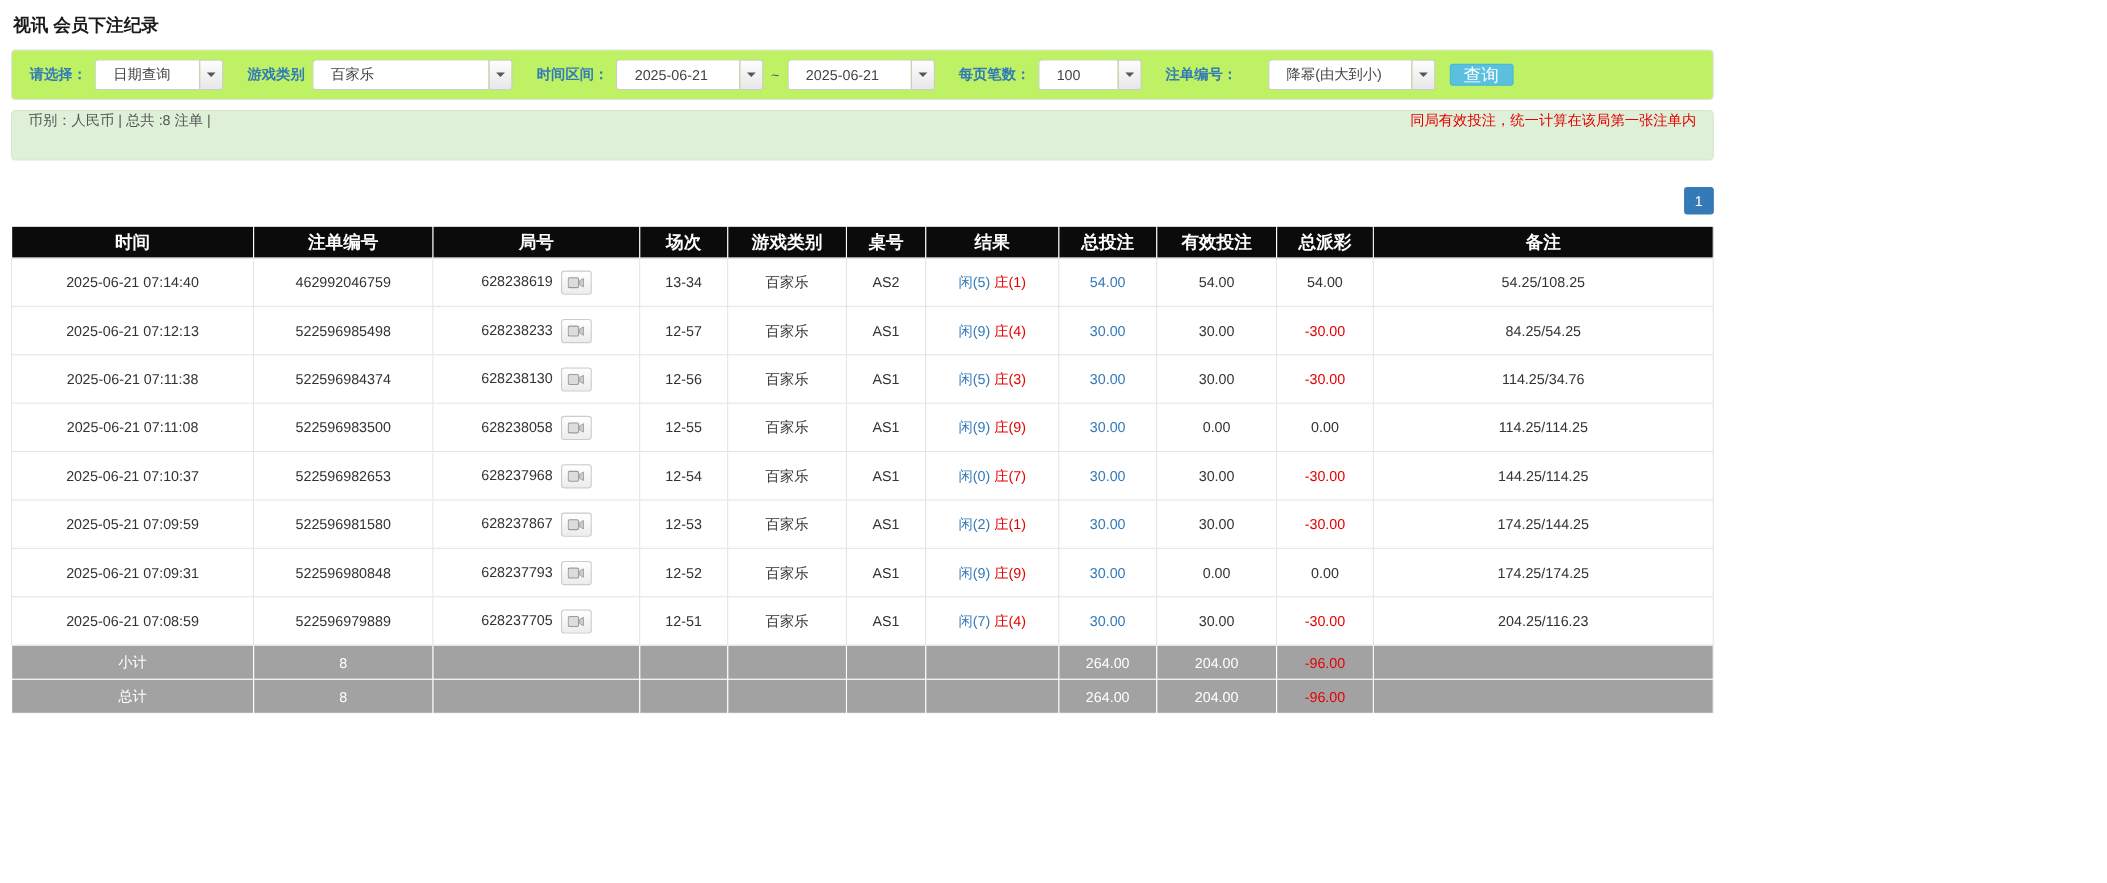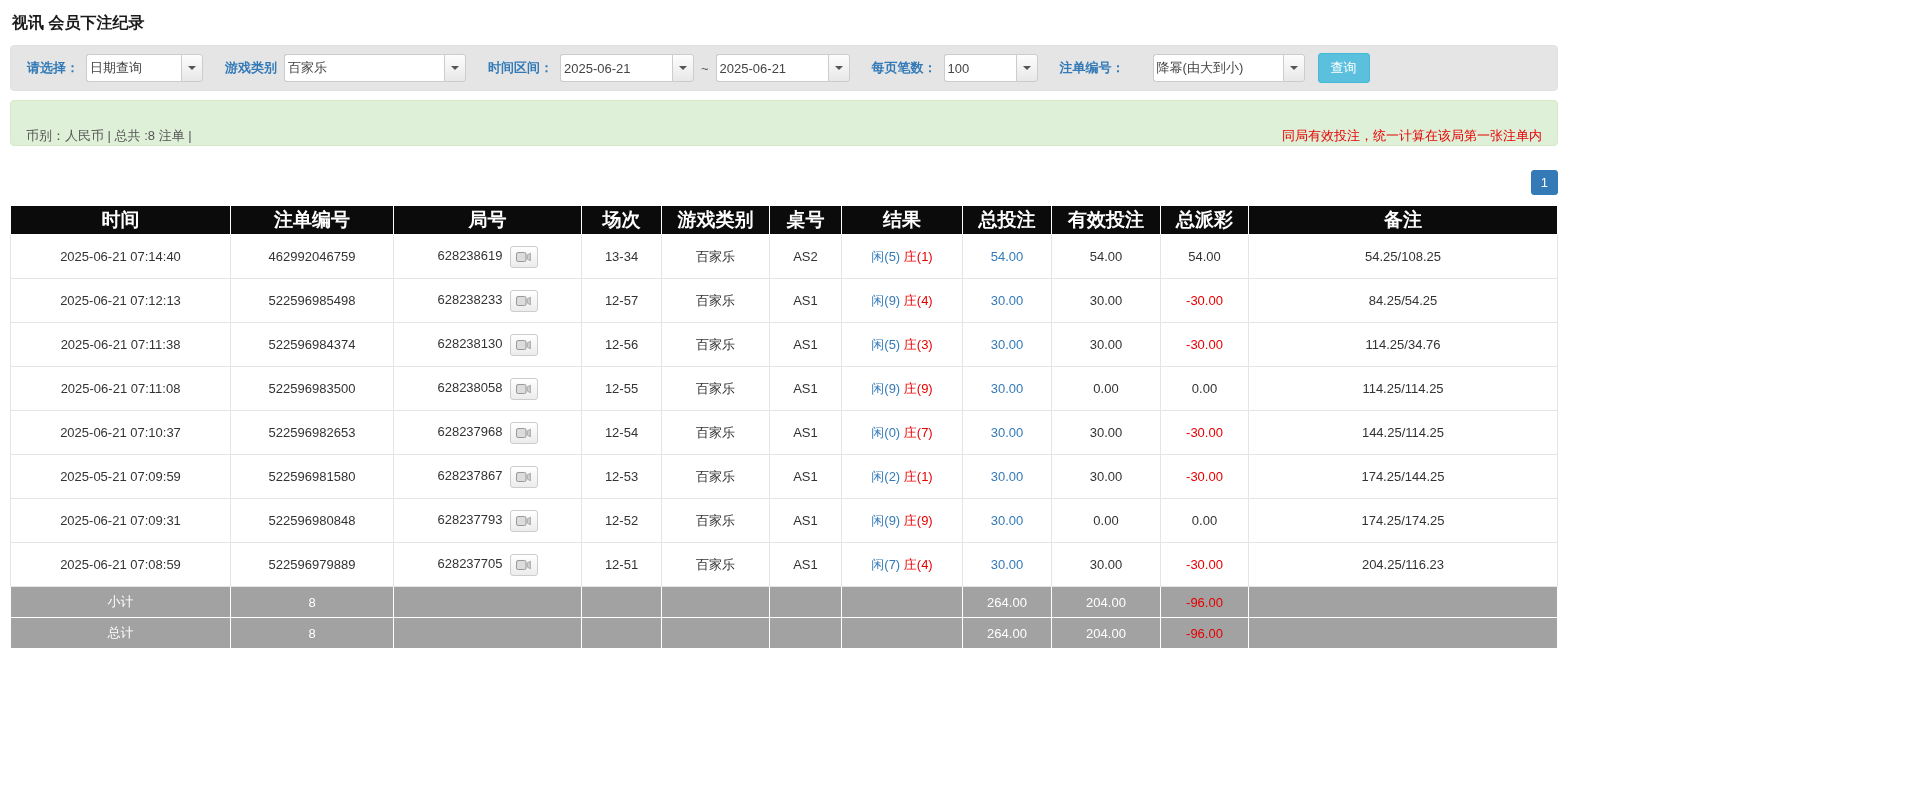--- a/index.html
+++ b/index.html
@@ -7,64 +7,64 @@
     width: 1915px; height: 803px; background: #fff;
     font-family: "Liberation Sans", "DejaVu Sans", sans-serif;
     font-size: 13px; color: #333; overflow: hidden;
   }
   .content { width: 1548px; margin-left: 10px; }
   .page-title { font-size: 16px; font-weight: bold; color: #1a1a1a; padding: 13px 0 11px 2px; }
 
   
   .filter-bar {
     display: flex; align-items: center; white-space: nowrap;
-    background: #e5e5e5; border: 1px solid #e1e1e1; border-radius: 4px;
+    background: #bef264; border: 1px solid #e1e1e1; border-radius: 4px;
     padding: 0 16px; height: 46px;
   }
   .flabel { color: #337ab7; font-weight: bold; margin-right: 7px; }
   .ml { margin-left: 22px; }
   .combo { display: flex; height: 28px; align-items: stretch; }
   .combo-value {
     background: #fff; border: 1px solid #ccc; border-right: none;
     border-radius: 3px 0 0 3px; display: flex; align-items: center;
-    padding: 0 3px; color: #444; overflow: hidden;
+    padding: 0 16px; color: #444; overflow: hidden;
   }
   .combo-btn {
     width: 22px; border: 1px solid #ccc; border-radius: 0 3px 3px 0;
     background: linear-gradient(#fdfdfd, #e8e8e8);
     display: flex; align-items: center; justify-content: center; cursor: pointer;
   }
   .caret { width: 0; height: 0; border-left: 4px solid transparent; border-right: 4px solid transparent; border-top: 4px solid #555; }
   .w95 { width: 95px; } .w160 { width: 160px; } .w112 { width: 112px; } .w72 { width: 72px; } .w130 { width: 130px; margin-left: 21px; }
   .tilde { margin: 0 7px; color: #555; }
   .search-btn {
     margin-left: 13px; background: #5bc0de; border: 1px solid #46b8da; color: #fff;
-    border-radius: 3px; height: 30px; padding: 0 12px; font-size: 13px; cursor: pointer;
+    border-radius: 3px; height: 20px; padding: 0 12px; font-size: 16px; cursor: pointer;
     font-family: inherit;
   }
 
   
   .alert {
-    margin-top: 9px; display: flex; justify-content: space-between; align-items: flex-end;
+    margin-top: 9px; display: flex; justify-content: space-between; align-items: flex-start;
     background: #dff0d8; border: 1px solid #d6e9c6; border-radius: 4px;
     padding: 0 15px; height: 46px;
   }
   .alert-left { color: #555; }
   .alert-right { color: #e60000; }
 
   
   .pager { margin-top: 24px; text-align: right; height: 27px; }
   .page-btn {
     display: inline-block; background: #337ab7; border: 1px solid #337ab7; color: #fff;
     border-radius: 3px; padding: 4px 9px; font-size: 13px; cursor: pointer;
   }
 
   
   table { width: 100%; border-collapse: collapse; table-layout: fixed; margin-top: 8px; }
-  th { background: #0b0b0b; color: #fff; font-weight: bold; height: 29px; border: 1px solid #fff; font-size: 19px; }
+  th { background: #0b0b0b; color: #fff; font-weight: bold; height: 29px; border: 1px solid #fff; font-size: 16px; }
   tbody td { background: #fff; border: 1px solid #e5e5e5; height: 44px; text-align: center; color: #333; }
   tfoot td { background: #a2a2a2; color: #fff; border: 1px solid #fff; height: 31px; text-align: center; }
   .blue { color: #337ab7; }
   .red { color: #e60000; }
   .neg { color: #e60000 !important; }
   a.bet-link { color: #337ab7; text-decoration: none; cursor: pointer; }
   .video-btn {
     display: inline-flex; align-items: center; justify-content: center;
     margin-left: 7px; width: 28px; height: 22px;
     border: 1px solid #ccc; border-radius: 3px;

